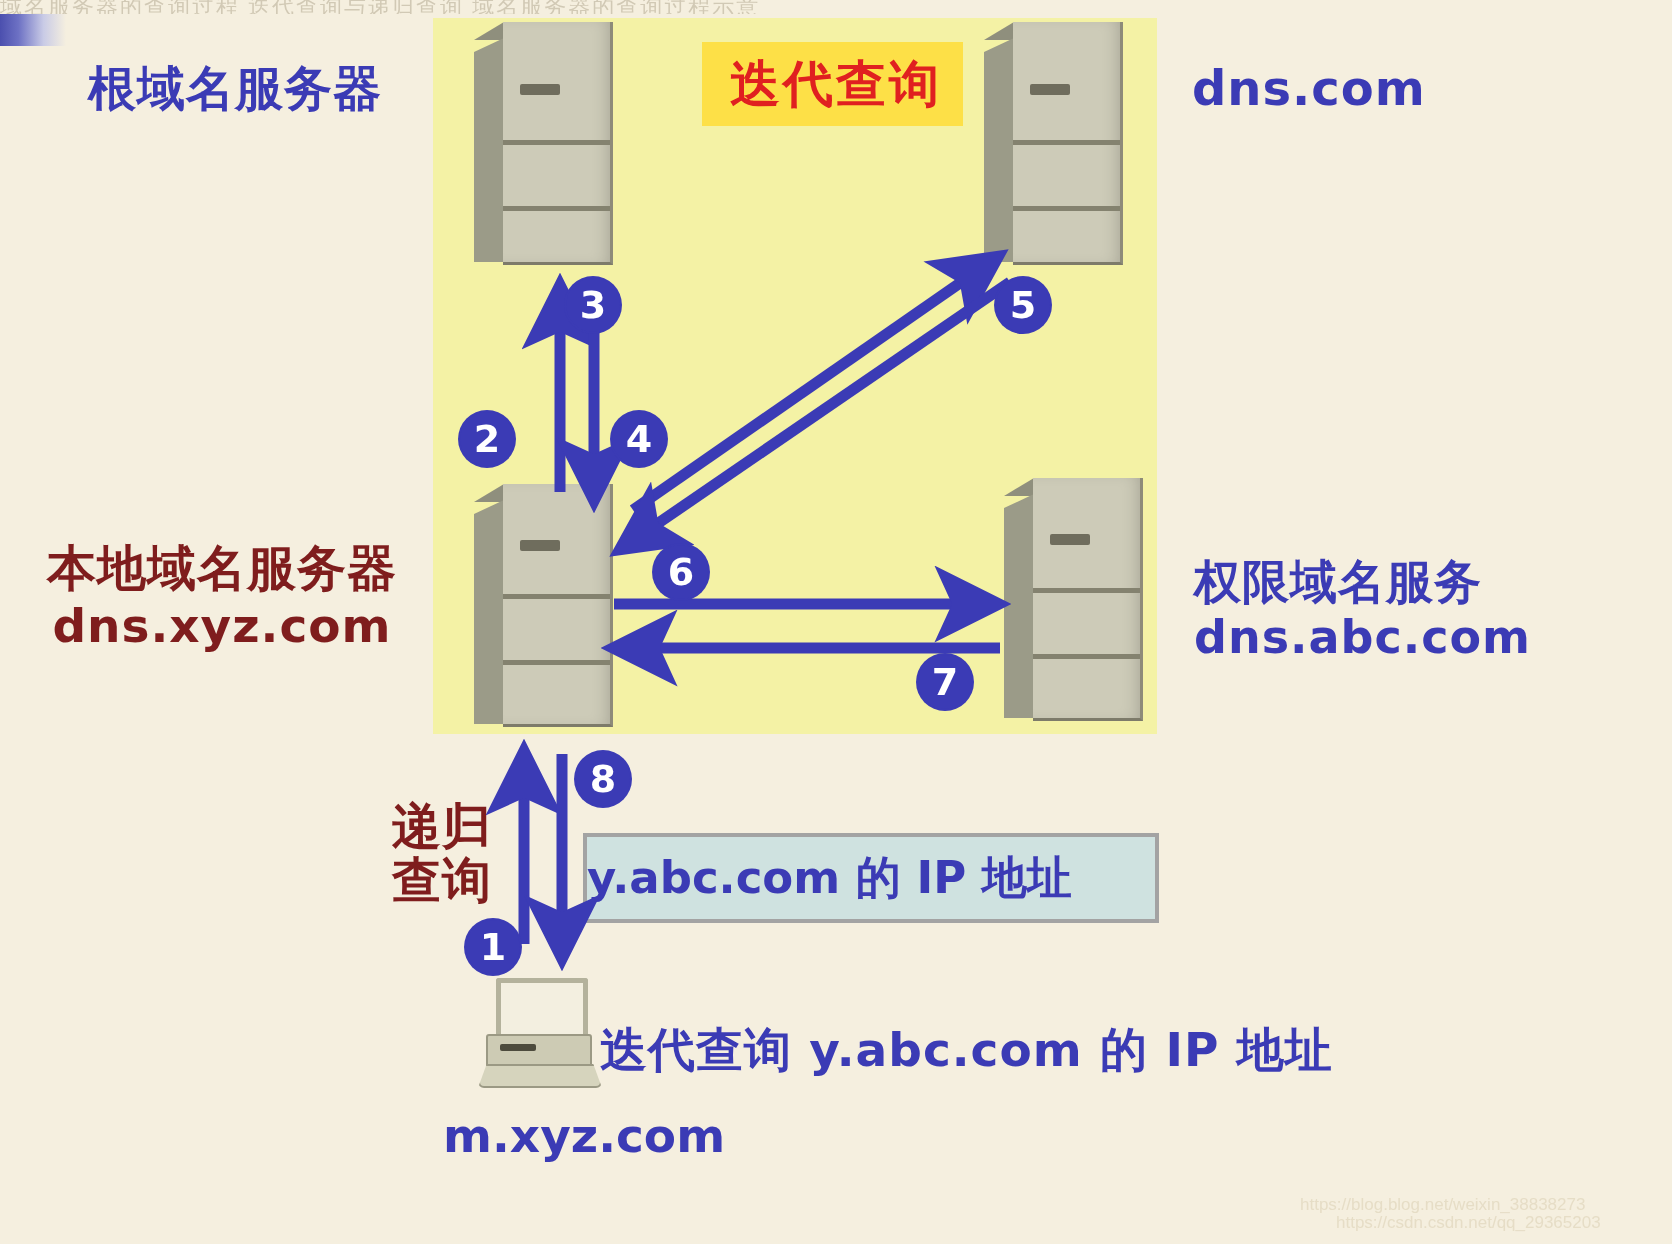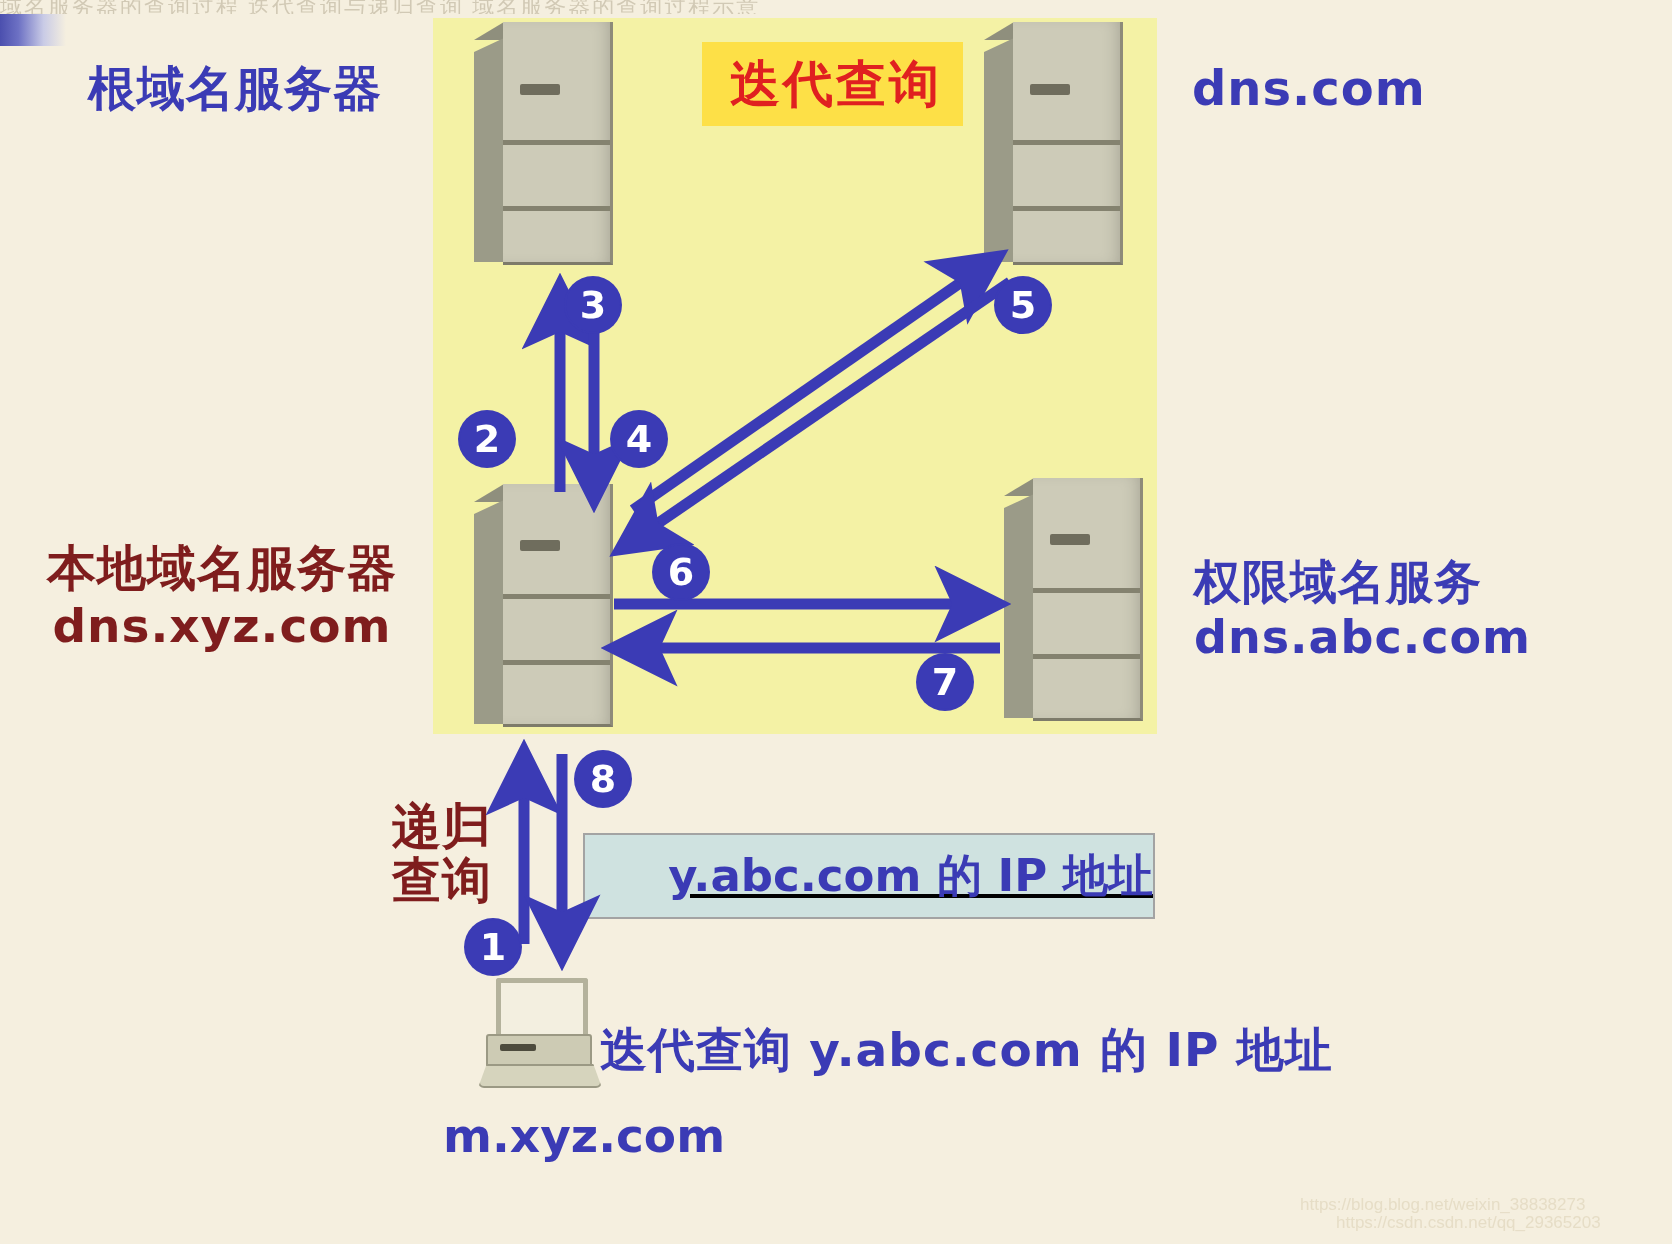--- a/index.html
+++ b/index.html
@@ -169,25 +169,24 @@
   #label-recursive span { display: block; }
   #label-client      { left: 443px; top: 1110px; font-size: 47px; }
   #label-question    { left: 600px; top: 1024px; font-size: 47px; }
 
   
   #ip-box {
     position: absolute;
     left: 583px; top: 833px;
     width: 568px; height: 82px;
     background: #cfe2e0;
-    border: 2px solid #a3a3a3;
+    border: 4px solid #a3a3a3;
     display: flex;
     align-items: center;
-    justify-content: flex-end;
-    text-decoration: underline;
+    justify-content: flex-start;
   }
   #ip-box .txt {
     color: #3b3bb5;
     font-size: 45px;
     font-weight: 700;
     font-family: "DejaVu Sans", "Liberation Sans", sans-serif;
   }
 
   
   #arrows {

